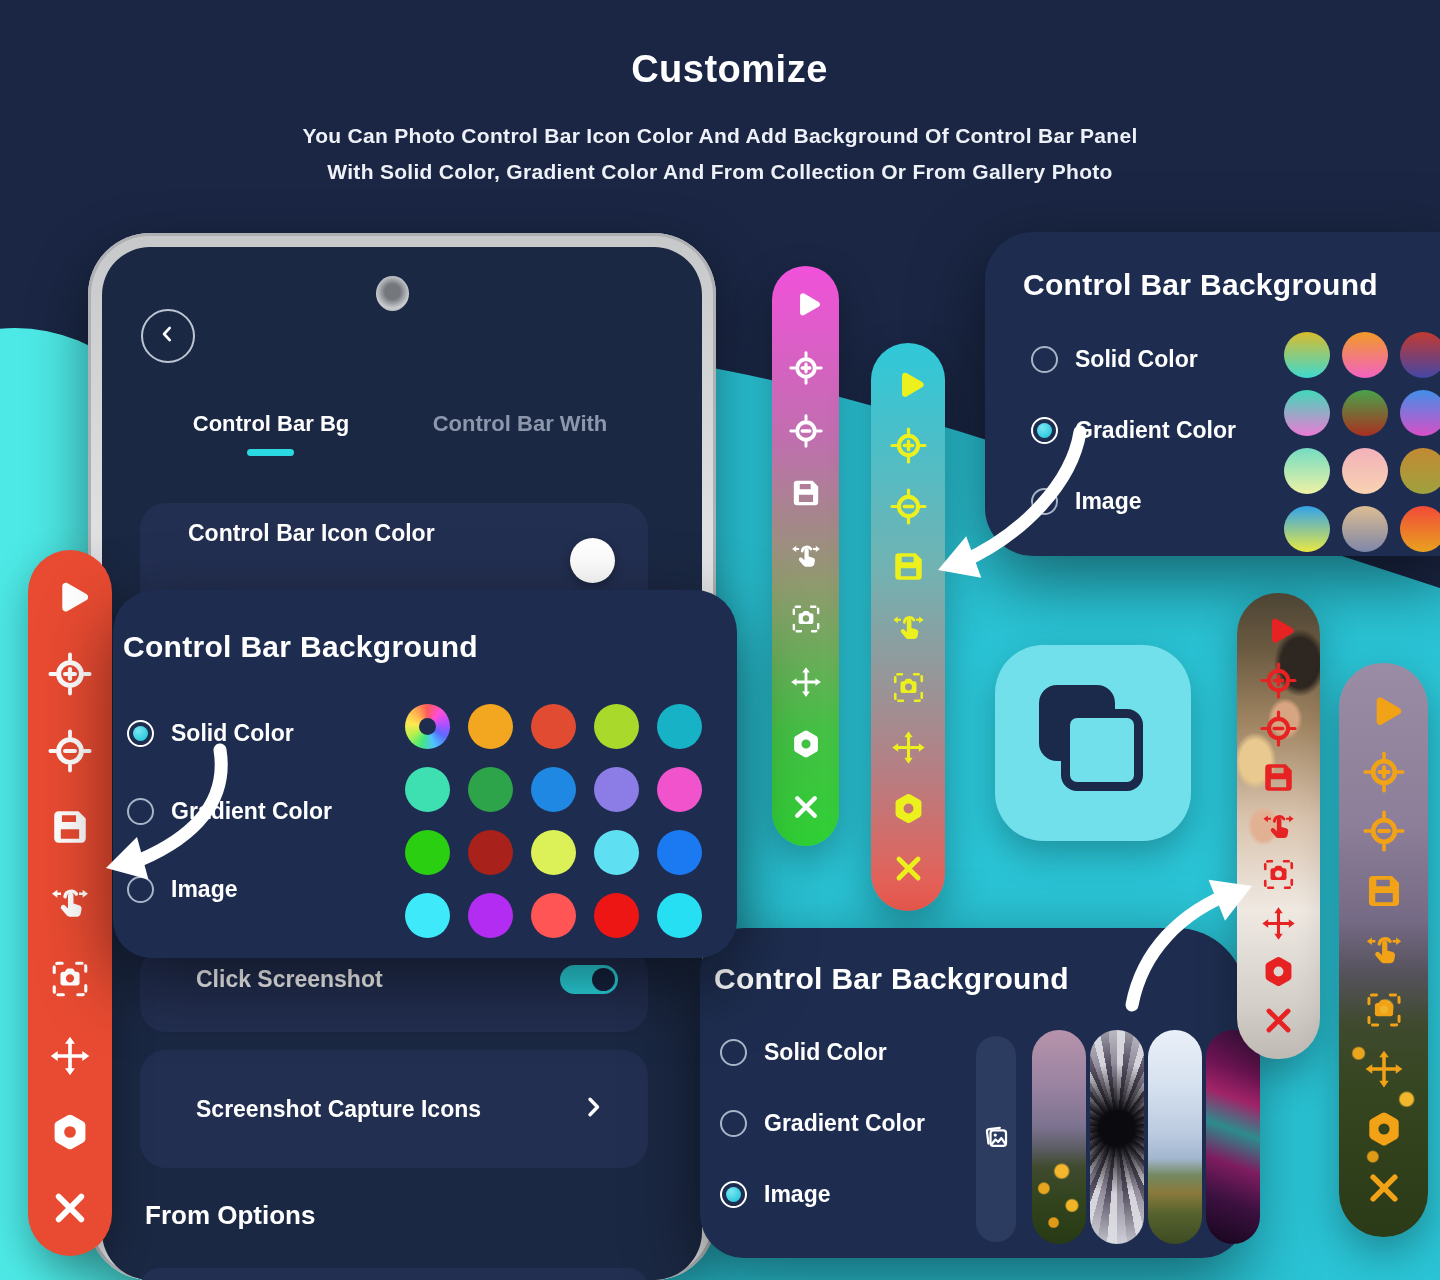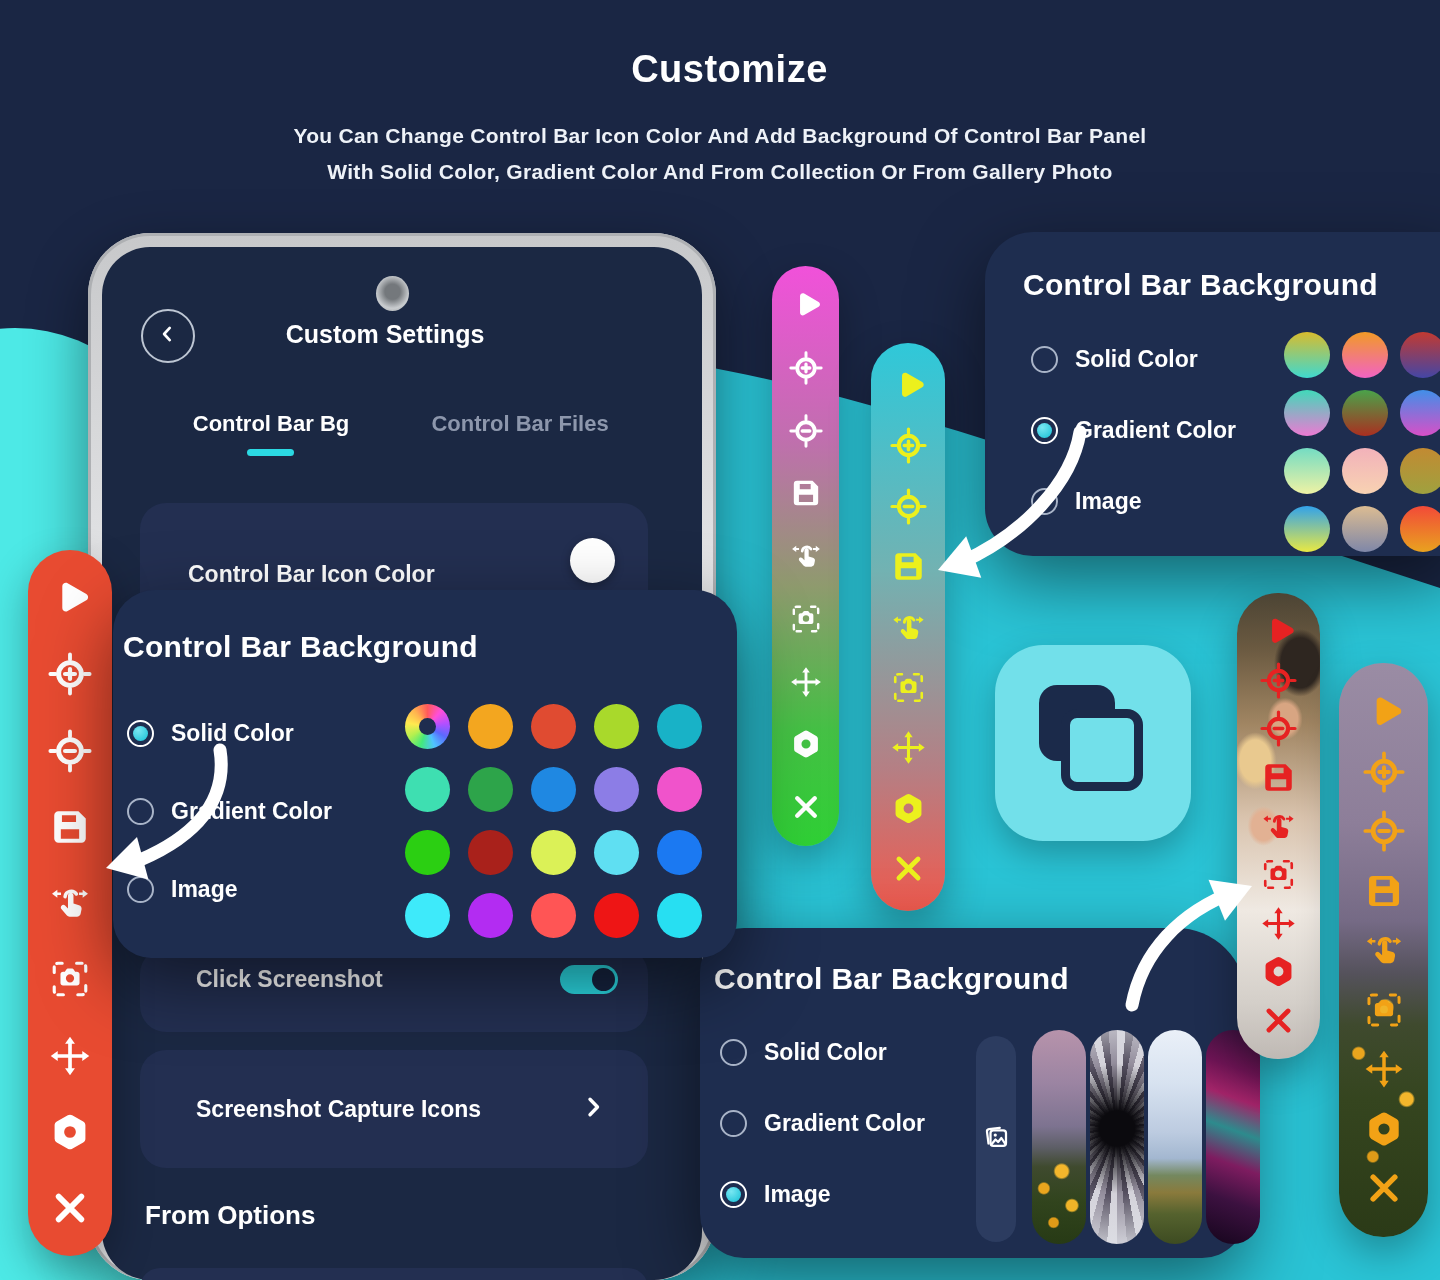--- a/index.html
+++ b/index.html
@@ -33,21 +33,21 @@
   #back-btn svg{width:26px;height:26px;color:#fff;}
   .scr-title{left:230px;top:320px;width:310px;text-align:center;font-size:25px;
              font-weight:700;z-index:3;}
   .tab{z-index:3;font-size:22px;font-weight:700;text-align:center;cursor:default;}
   #tab-bg{left:191px;top:411px;width:160px;color:#fff;}
   #tab-icons{left:420px;top:411px;width:200px;color:#8d97ac;font-weight:600;}
   #tab-underline{left:247px;top:449px;width:47px;height:7px;border-radius:4px;
                  background:#2bd9e3;z-index:3;}
   .card{background:#232f51;border-radius:26px;z-index:3;}
   #card-iconcolor{left:140px;top:503px;width:508px;height:292px;}
-  #lbl-iconcolor{left:188px;top:561px;font-size:23px;font-weight:600;z-index:4;}
+  #lbl-iconcolor{left:188px;top:520px;font-size:23px;font-weight:600;z-index:4;}
   #iconcolor-chip{left:570px;top:538px;width:45px;height:45px;border-radius:50%;
                   background:#fff;z-index:4;box-shadow:0 3px 10px rgba(0,0,0,.3);}
   #card-click{left:140px;top:948px;width:508px;height:84px;}
   #lbl-click{left:196px;top:966px;font-size:23px;font-weight:600;z-index:4;}
   #toggle{left:560px;top:965px;width:58px;height:29px;border-radius:15px;
           background:#2bd9e3;z-index:4;}
   #toggle .knob{position:absolute;right:3px;top:3px;width:23px;height:23px;
                 border-radius:50%;background:#16233f;}
   #card-files{left:140px;top:1050px;width:508px;height:118px;}
   #lbl-files{left:196px;top:1096px;font-size:23px;font-weight:600;z-index:4;}
@@ -157,34 +157,33 @@
 <body>
 
 <div id="stage">
 
   <svg id="bg-svg" width="1440" height="1280" viewBox="0 0 1440 1280">
     <path d="M0 470 C10 380 70 336 160 338 L620 352 C800 378 940 425 1070 467 L1440 588 L1440 1280 L0 1280 Z" fill="#2ac4d6"></path>
   </svg>
   <div id="left-blob"></div>
 
   <div class="abs h-title">Customize</div>
-  <div class="abs h-sub h-sub1">You Can Change Control Bar Icon Color And Add Background Of Control Bar Panel</div>
+  <div class="abs h-sub h-sub1">You Can Photo Control Bar Icon Color And Add Background Of Control Bar Panel</div>
   <div class="abs h-sub h-sub2">With Solid Color, Gradient Color And From Collection Or From Gallery Photo</div>
 
   <div class="abs" id="phone"></div>
   <div class="abs" id="screen"></div>
   <div class="abs" id="camera"></div>
   <div class="abs" id="back-btn">
     <span id="back-ico"><svg viewBox="0 0 24 24" fill="none" stroke="currentColor" stroke-width="2.5" stroke-linecap="round" stroke-linejoin="round">
           <path d="M13.6 6.4L8.4 12l5.2 5.6"></path>
         </svg></span>
   </div>
-  <div class="abs scr-title">Custom Settings</div>
   <div class="abs tab" id="tab-bg">Control Bar Bg</div>
-  <div class="abs tab" id="tab-icons">Control Bar Files</div>
+  <div class="abs tab" id="tab-icons">Control Bar With</div>
   <div class="abs" id="tab-underline"></div>
 
   <div class="abs card" id="card-iconcolor"></div>
   <div class="abs" id="lbl-iconcolor">Control Bar Icon Color</div>
   <div class="abs" id="iconcolor-chip"></div>
 
   <div class="abs card" id="card-click"></div>
   <div class="abs" id="lbl-click">Click Screenshot</div>
   <div class="abs on" id="toggle">
       <span class="knob"></span>

